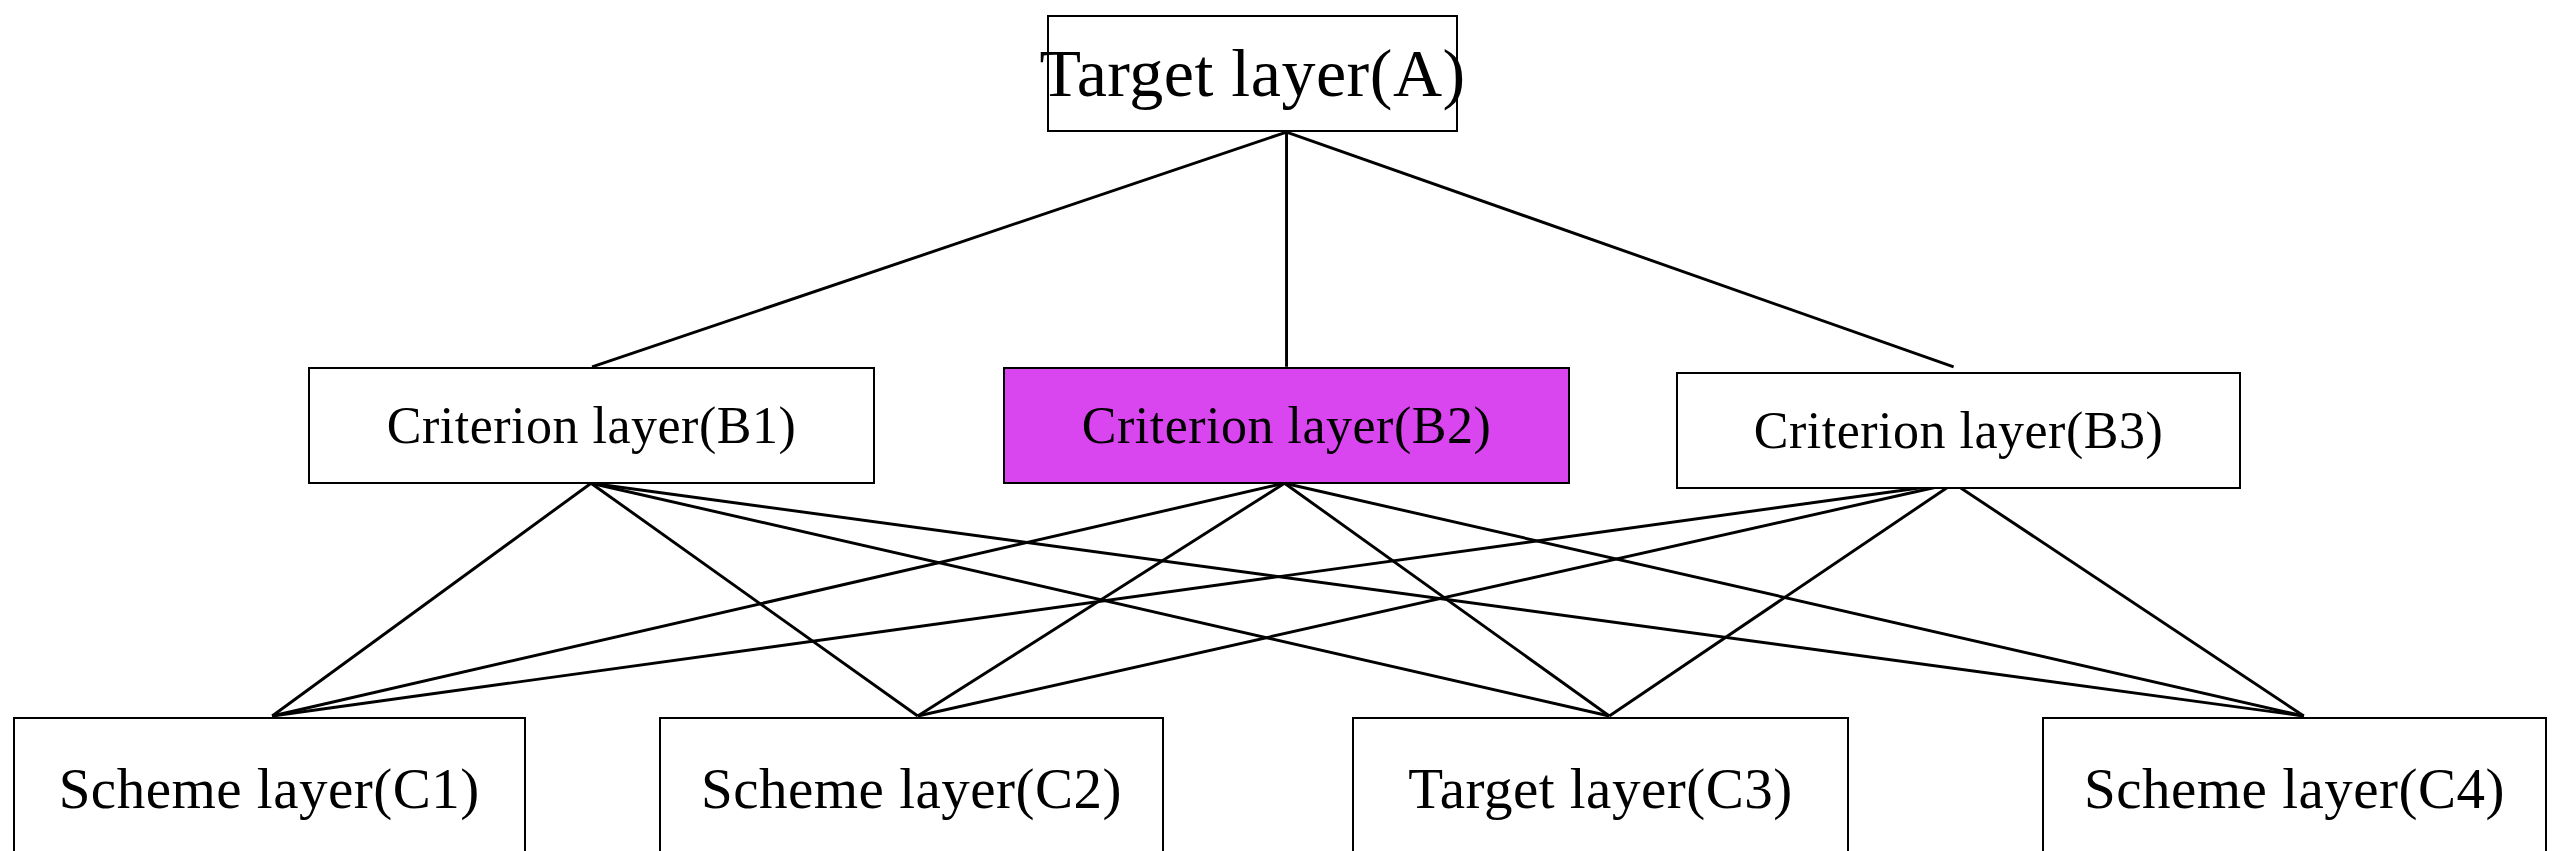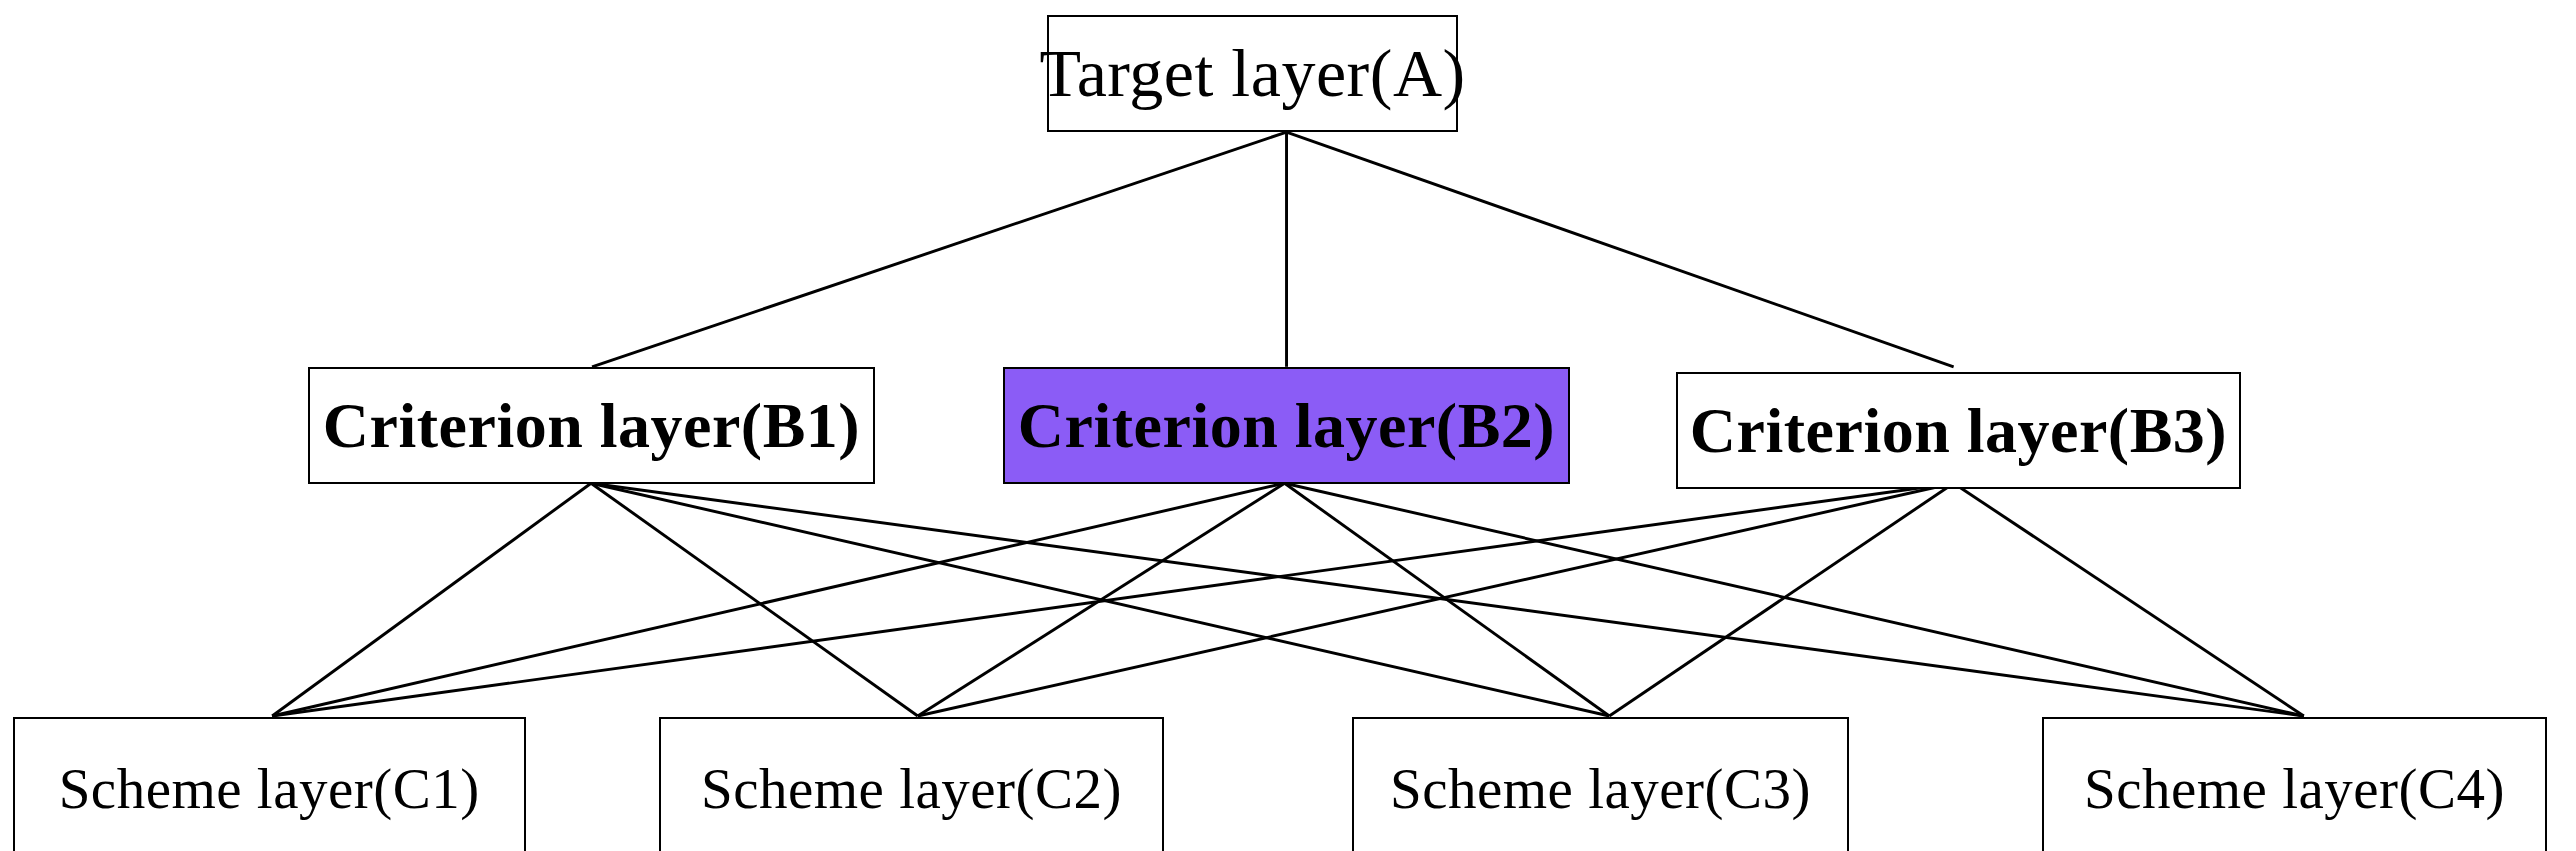--- a/index.html
+++ b/index.html
@@ -36,21 +36,21 @@
     white-space: nowrap;
     z-index: 2;
   }
   .node-label {
     font-family: "Liberation Serif", "DejaVu Serif", serif;
     color: #000000;
     line-height: 1;
     letter-spacing: 0.5px;
   }
   .level-target .node-label { font-size: 68px; }
-  .level-criterion .node-label { font-size: 64px; font-weight: bold; }
+  .level-criterion .node-label { font-size: 52px; }
   .level-scheme .node-label { font-size: 57px; }
 </style>
 </head>
 <body>
 
 <div id="stage">
 
   <svg id="edges" viewBox="0 0 2633 870" width="2576" height="851" xmlns="http://www.w3.org/2000/svg">
     <g id="edges-a-b">
         <line x1="1315" y1="135" x2="605" y2="375" stroke="#000000" stroke-width="3" shape-rendering="geometricPrecision"></line>
@@ -73,34 +73,34 @@
       </g>
   </svg>
 
   <div id="nodes">
       <div class="node level-target" style="left: 1047px; top: 14.7px; width: 411px; height: 117px; border-color: rgb(0, 0, 0); background: rgb(255, 255, 255);">
         <span class="node-label">Target layer(A)</span>
       </div>
       <div class="node level-criterion" style="left: 308px; top: 367px; width: 567px; height: 117px; border-color: rgb(0, 0, 0); background: rgb(255, 255, 255);">
         <span class="node-label">Criterion layer(B1)</span>
       </div>
-      <div class="node level-criterion" style="left: 1003px; top: 367px; width: 567px; height: 117px; border-color: rgb(0, 0, 0); background: #8b5cf6;">
+      <div class="node level-criterion" style="left: 1003px; top: 367px; width: 567px; height: 117px; border-color: rgb(0, 0, 0); background: #d946ef;">
         <span class="node-label">Criterion layer(B2)</span>
       </div>
       <div class="node level-criterion" style="left: 1676px; top: 372px; width: 565px; height: 117px; border-color: rgb(0, 0, 0); background: rgb(255, 255, 255);">
         <span class="node-label">Criterion layer(B3)</span>
       </div>
       <div class="node level-scheme" style="left: 12.7px; top: 717px; width: 513px; height: 142px; border-color: rgb(0, 0, 0); background: rgb(255, 255, 255);">
         <span class="node-label">Scheme layer(C1)</span>
       </div>
       <div class="node level-scheme" style="left: 659px; top: 717px; width: 505px; height: 142px; border-color: rgb(0, 0, 0); background: rgb(255, 255, 255);">
         <span class="node-label">Scheme layer(C2)</span>
       </div>
       <div class="node level-scheme" style="left: 1352px; top: 717px; width: 497px; height: 142px; border-color: rgb(0, 0, 0); background: rgb(255, 255, 255);">
-        <span class="node-label">Scheme layer(C3)</span>
+        <span class="node-label">Target layer(C3)</span>
       </div>
       <div class="node level-scheme" style="left: 2042px; top: 717px; width: 505px; height: 142px; border-color: rgb(0, 0, 0); background: rgb(255, 255, 255);">
         <span class="node-label">Scheme layer(C4)</span>
       </div>
     </div>
 
 </div>
 
 
 </body></html>

